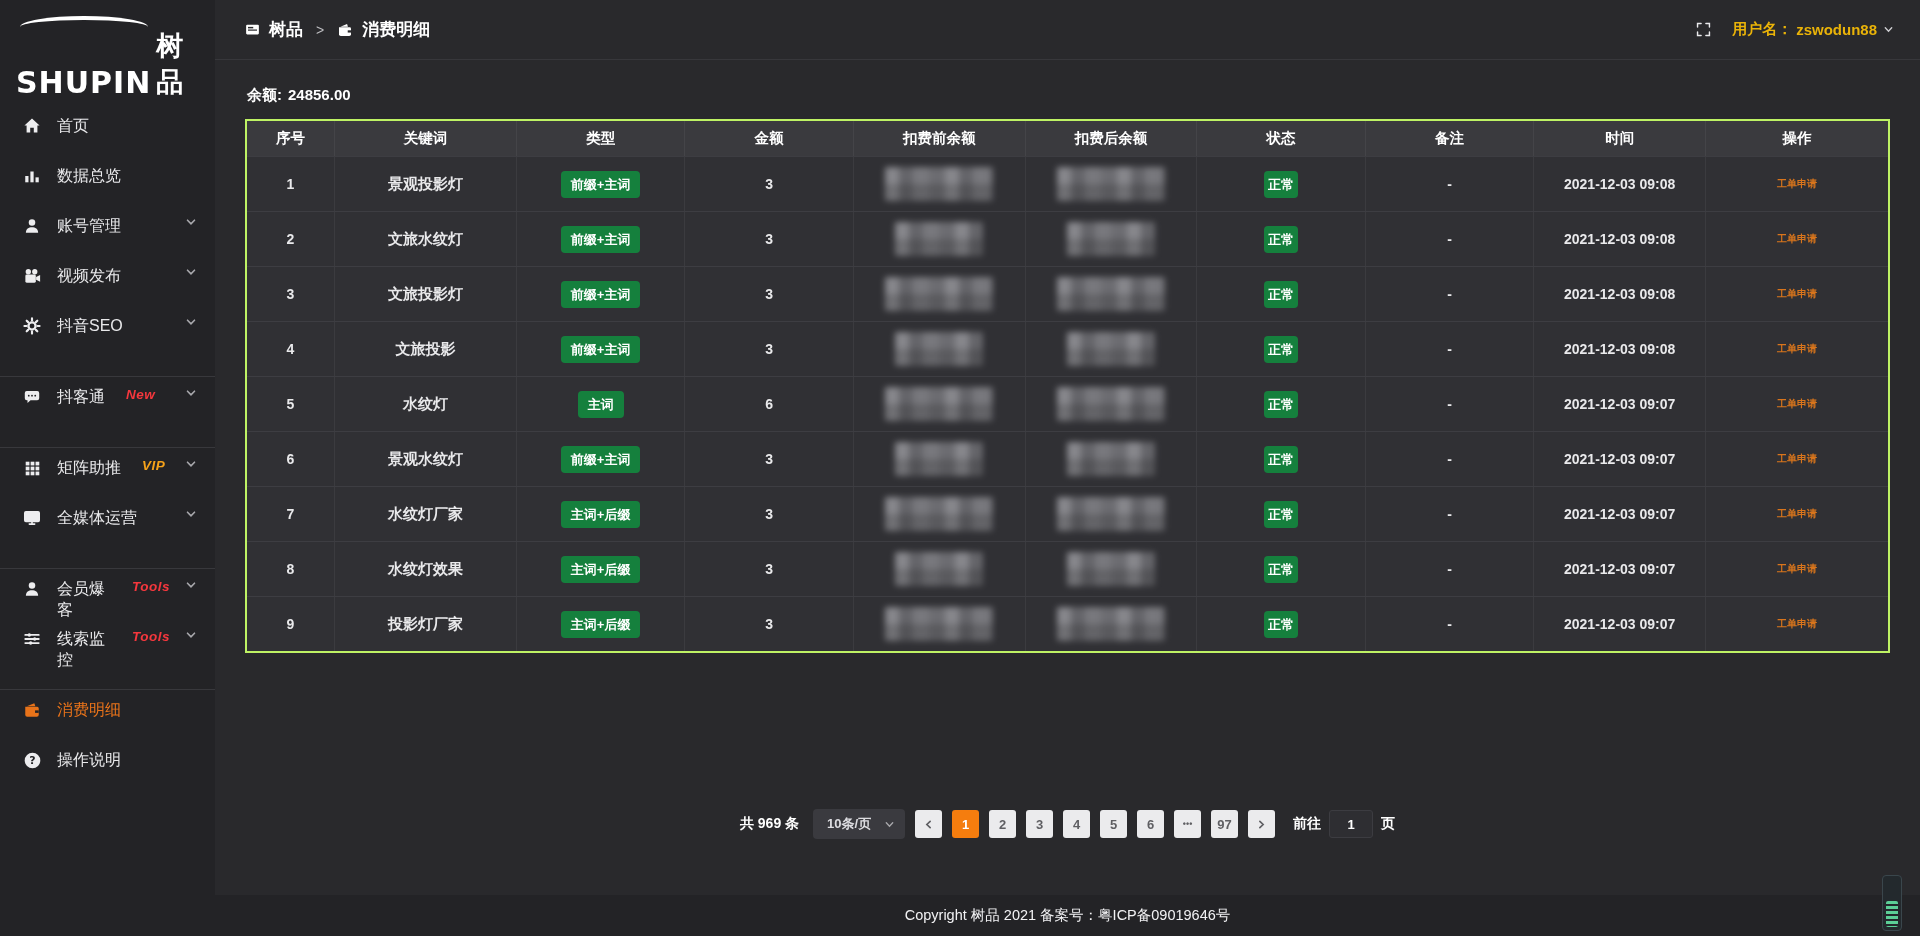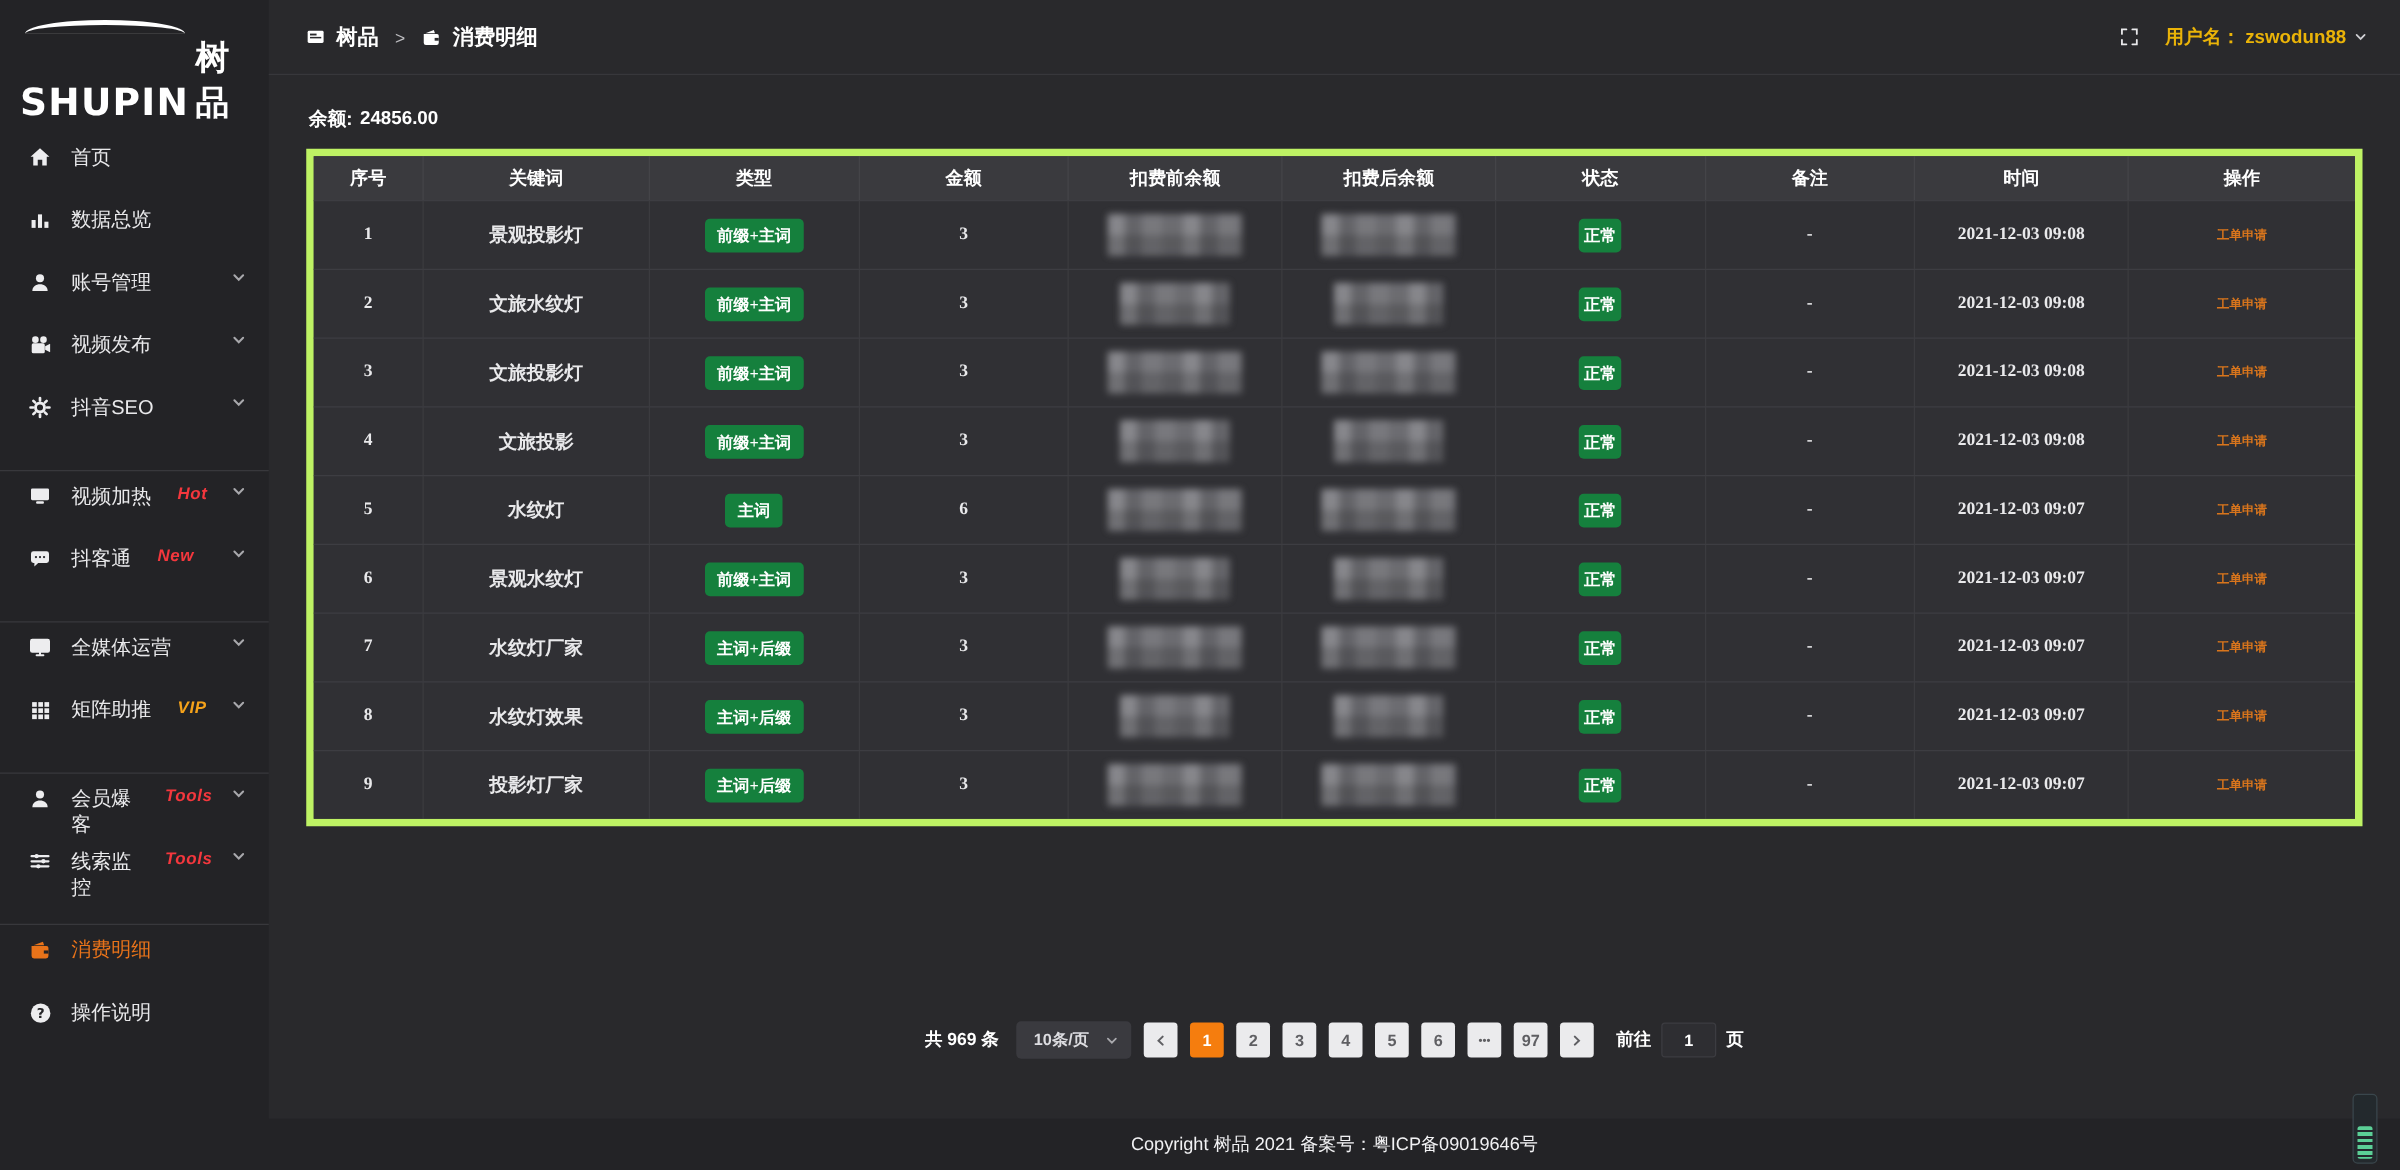--- a/index.html
+++ b/index.html
@@ -32,21 +32,21 @@
   .bicon { display:flex; align-items:center; color:#fff; }
   .topbar-right { margin-left:auto; display:flex; align-items:center; gap:20px; }
   .fullscreen-btn { display:flex; align-items:center; color:#e9e9eb; cursor:pointer; }
   .user-box { display:flex; align-items:center; gap:4px; color:#eab308; font-size:15px; font-weight:600; cursor:pointer; }
   .user-box .chevsm { color:#cfcfd3; margin-left:2px; display:flex; }
 
   .content { flex:1; padding:14px 30px 0; display:flex; flex-direction:column; }
   .balance { margin:12px 0 14px 2px; font-size:15px; font-weight:bold; color:#fff; display:flex; gap:6px; }
 
   
-  .table { border:6px solid #bef264; background:#303034;font-family:Liberation Serif, serif; }
+  .table { border:2px solid #bef264; background:#303034; }
   .tr { display:grid; grid-template-columns:88px 1.08fr 1fr 1fr 1.02fr 1.02fr 1fr 1fr 1.02fr 1.08fr; }
   .th, .td { display:flex; align-items:center; justify-content:center; border-right:1px solid rgba(255,255,255,.055); overflow:hidden; }
   .th:last-child, .td:last-child { border-right:none; }
   .thead .tr { background:#3a3a3e; height:35px; }
   .th { color:#fff; font-size:14.5px; font-weight:600; }
   .tbody .tr { height:55px; border-top:1px solid #3d3d42; background:#303034; }
   .td { color:#e9e9eb; font-size:14px; font-weight:600; }
   .td.kw { font-size:15px; }
   .badge { background:#15803d; color:#fff; font-size:13px; font-weight:600; border-radius:4px; padding:7px 10px; line-height:1; white-space:nowrap; }
   .badge.status { padding:7px 4px; }
@@ -154,87 +154,72 @@
         <span class="nlabel">抖音SEO</span>
         <span class="chev">
             <svg width="12" height="12" viewBox="0 0 12 12" fill="none" stroke="currentColor" stroke-width="1.6" stroke-linecap="round">
               <path d="M2.5 4.2 6 7.8 9.5 4.2"></path>
             </svg>
           </span>
       </div>
 
       <div class="nav-divider"></div>
 
-      <div class="nav-item">
-        <span class="nicon">
-          <svg width="18" height="18" viewBox="0 0 20 20" fill="currentColor">
-              <rect x="2" y="3" width="16" height="10.5" rx="1.2"></rect>
-              <rect x="6.5" y="14.5" width="7" height="2.2" rx="1"></rect>
-            </svg>
-        </span>
-        <span class="nlabel">视频加热</span>
-        <span class="nav-tag tag-red">Hot</span>
-        <span class="chev">
-            <svg width="12" height="12" viewBox="0 0 12 12" fill="none" stroke="currentColor" stroke-width="1.6" stroke-linecap="round">
-              <path d="M2.5 4.2 6 7.8 9.5 4.2"></path>
-            </svg>
-          </span>
-      </div>
 
       <div class="nav-item">
         <span class="nicon">
           <svg width="18" height="18" viewBox="0 0 20 20" fill="currentColor">
               <path d="M2 5.5A2.2 2.2 0 0 1 4.2 3.3h11.6A2.2 2.2 0 0 1 18 5.5v6A2.2 2.2 0 0 1 15.8 13.7H8.4L5 16.8v-3.1H4.2A2.2 2.2 0 0 1 2 11.5Z"></path>
               <circle cx="6.4" cy="8.5" r="1" fill="#232326"></circle>
               <circle cx="10" cy="8.5" r="1" fill="#232326"></circle>
               <circle cx="13.6" cy="8.5" r="1" fill="#232326"></circle>
             </svg>
         </span>
         <span class="nlabel">抖客通</span>
         <span class="nav-tag tag-red">New</span>
         <span class="chev">
             <svg width="12" height="12" viewBox="0 0 12 12" fill="none" stroke="currentColor" stroke-width="1.6" stroke-linecap="round">
               <path d="M2.5 4.2 6 7.8 9.5 4.2"></path>
             </svg>
           </span>
       </div>
 
       <div class="nav-divider"></div>
-
-      <div class="nav-item">
-        <span class="nicon">
-          <svg width="18" height="18" viewBox="0 0 20 20" fill="none" stroke="currentColor" stroke-width="1.8">
-              <rect x="2" y="3.2" width="16" height="10.6" rx="1.2" fill="currentColor"></rect>
-              <path d="M7 16.8h6M10 14v2.8" stroke-linecap="round"></path>
-            </svg>
-        </span>
-        <span class="nlabel">全媒体运营</span>
-        <span class="chev">
-            <svg width="12" height="12" viewBox="0 0 12 12" fill="none" stroke="currentColor" stroke-width="1.6" stroke-linecap="round">
-              <path d="M2.5 4.2 6 7.8 9.5 4.2"></path>
-            </svg>
-          </span>
-      </div>
 
       <div class="nav-item">
         <span class="nicon">
           <svg width="17" height="17" viewBox="0 0 20 20" fill="currentColor">
               <rect x="2" y="2" width="4.4" height="4.4"></rect>
               <rect x="7.8" y="2" width="4.4" height="4.4"></rect>
               <rect x="13.6" y="2" width="4.4" height="4.4"></rect>
               <rect x="2" y="7.8" width="4.4" height="4.4"></rect>
               <rect x="7.8" y="7.8" width="4.4" height="4.4"></rect>
               <rect x="13.6" y="7.8" width="4.4" height="4.4"></rect>
               <rect x="2" y="13.6" width="4.4" height="4.4"></rect>
               <rect x="7.8" y="13.6" width="4.4" height="4.4"></rect>
               <rect x="13.6" y="13.6" width="4.4" height="4.4"></rect>
             </svg>
         </span>
         <span class="nlabel">矩阵助推</span>
         <span class="nav-tag tag-orange">VIP</span>
+        <span class="chev">
+            <svg width="12" height="12" viewBox="0 0 12 12" fill="none" stroke="currentColor" stroke-width="1.6" stroke-linecap="round">
+              <path d="M2.5 4.2 6 7.8 9.5 4.2"></path>
+            </svg>
+          </span>
+      </div>
+
+      <div class="nav-item">
+        <span class="nicon">
+          <svg width="18" height="18" viewBox="0 0 20 20" fill="none" stroke="currentColor" stroke-width="1.8">
+              <rect x="2" y="3.2" width="16" height="10.6" rx="1.2" fill="currentColor"></rect>
+              <path d="M7 16.8h6M10 14v2.8" stroke-linecap="round"></path>
+            </svg>
+        </span>
+        <span class="nlabel">全媒体运营</span>
         <span class="chev">
             <svg width="12" height="12" viewBox="0 0 12 12" fill="none" stroke="currentColor" stroke-width="1.6" stroke-linecap="round">
               <path d="M2.5 4.2 6 7.8 9.5 4.2"></path>
             </svg>
           </span>
       </div>
 
       <div class="nav-divider"></div>
 
       <div class="nav-item">

